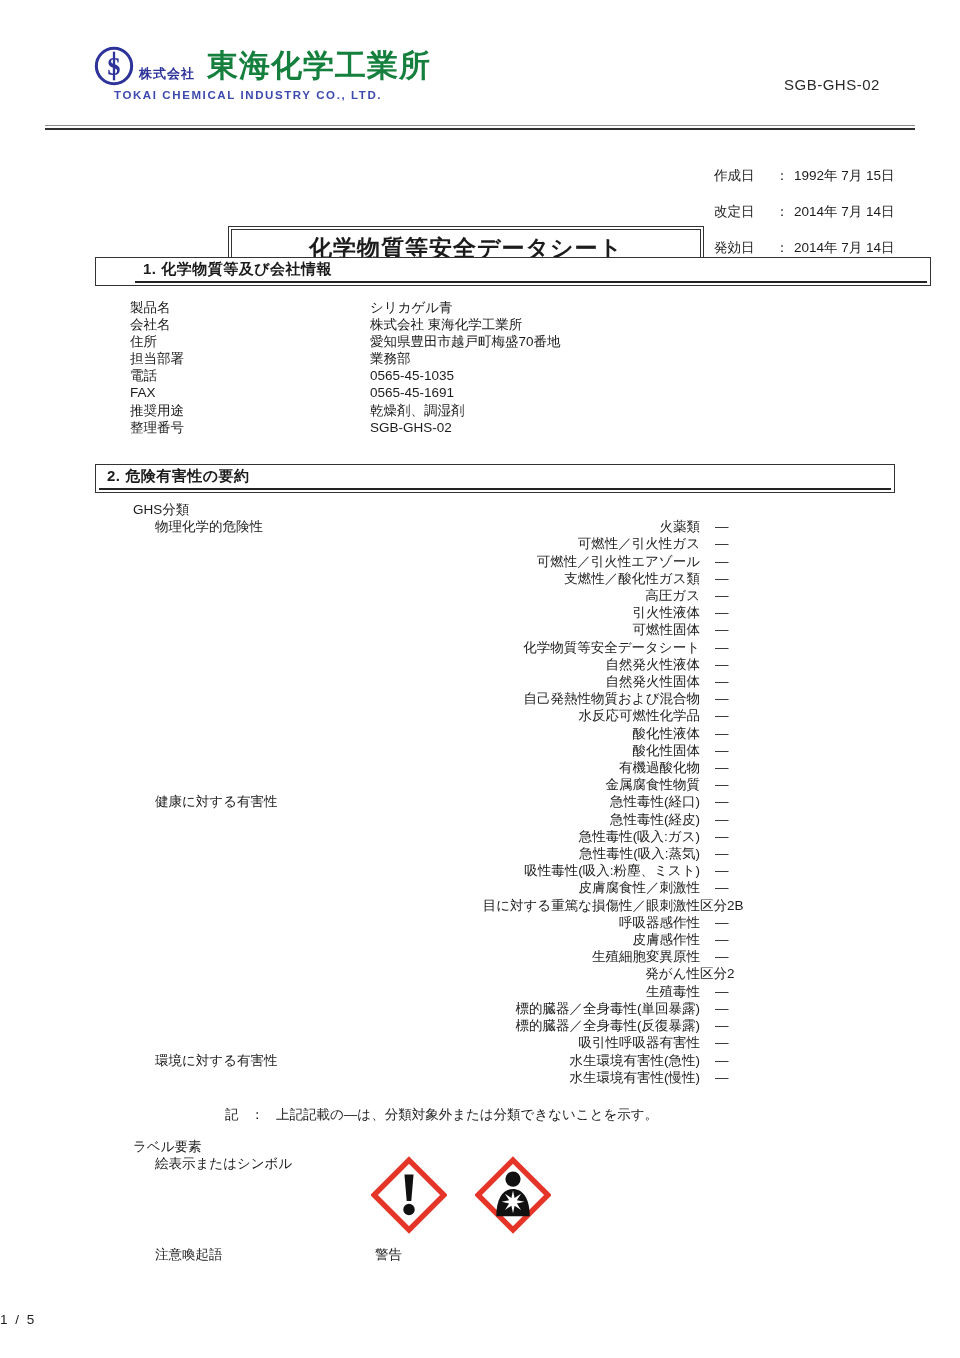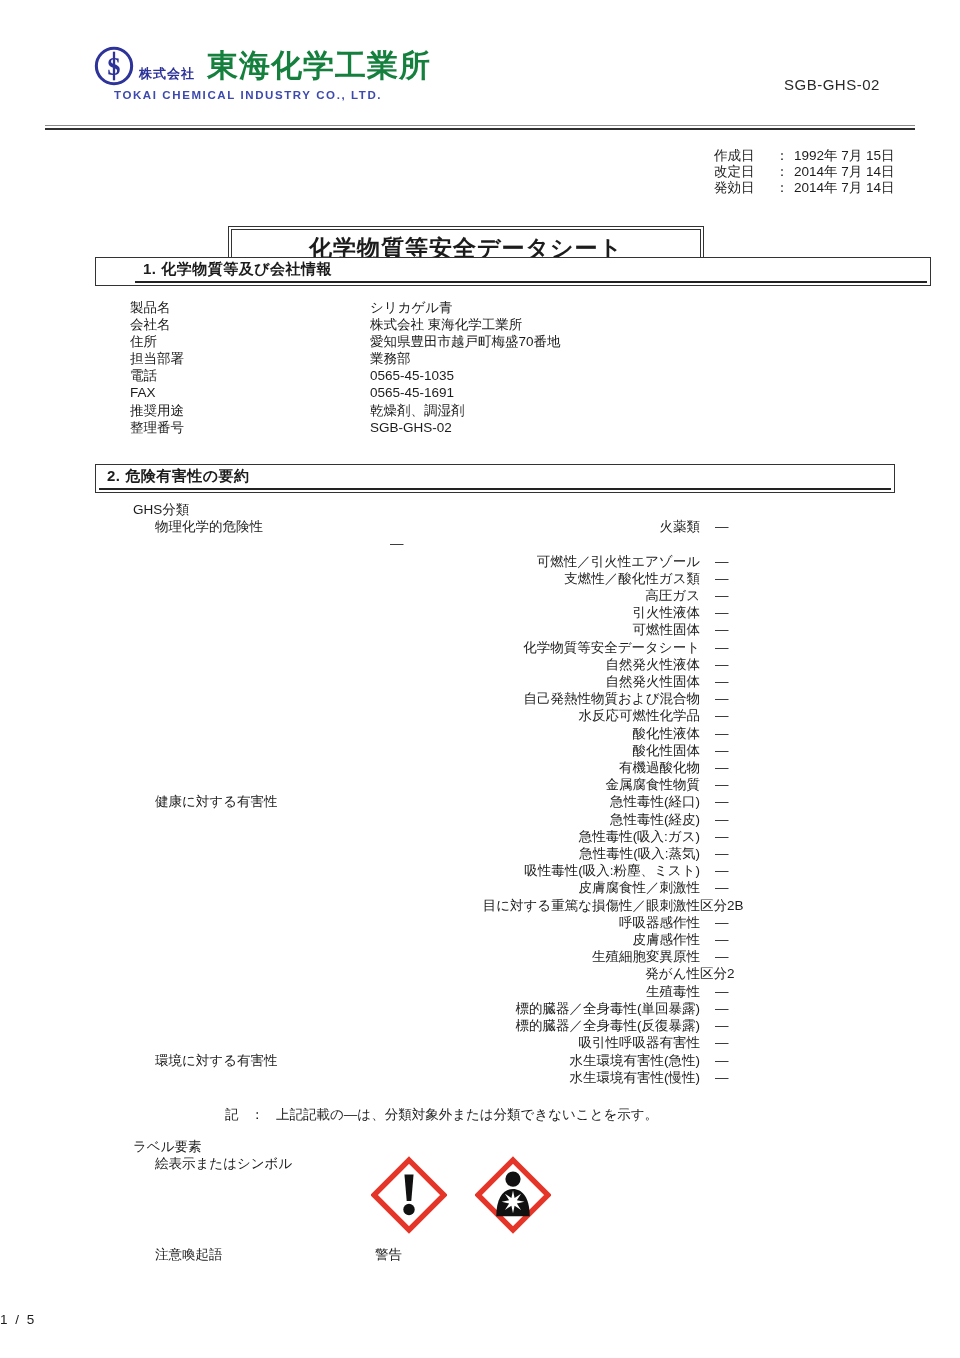--- a/index.html
+++ b/index.html
@@ -16,21 +16,21 @@
   .company-jp-prefix { font-size:13px; font-weight:bold; color:#2d3399; margin:16px 0 0 4px; letter-spacing:1px; }
   .company-jp { font-size:31px; font-weight:bold; color:#15803d; margin-left:12px; line-height:1.15; letter-spacing:1px; }
   .company-en { position:absolute; left:114px; top:89px; font-size:11.5px; font-weight:bold; color:#3c49ad; letter-spacing:1.6px; }
   .doc-number { position:absolute; left:784px; top:76px; font-size:15px; color:#2a2a2a; letter-spacing:0.5px; }
 
   .rule { position:absolute; left:45px; top:125px; width:870px; height:2px;
           border-top:1px solid #8a8a8a; border-bottom:2px solid #303030; }
 
   
   .dates { position:absolute; left:714px; top:148px; font-size:13.5px; line-height:16.2px; }
-  .date-row { display:flex; }
+  .date-row { display:flex;margin-top:20px; }
   .date-label { width:56px; }
   .date-sep { width:24px; text-align:center; }
 
   
   .title-box { position:absolute; left:228px; top:209px; width:470px; border:1px solid #333; padding:2px; background:#fff;margin-top:17px; }
   .title-inner { border:1px solid #333; text-align:center; font-size:23px; font-weight:bold; padding:3px 0 5px; letter-spacing:1px; }
 
   
   .sec-box { position:absolute; left:95px; width:798px; border:1px solid #333; background:#fff; }
   .sec-txt { font-size:15px; font-weight:bold; margin:1px 3px 2px; padding:1px 0 2px 8px; border-bottom:2px solid #222; letter-spacing:0.5px; }
@@ -151,20 +151,21 @@
   <div class="ghs">
     <div class="ghs-title">GHS分類</div>
     <div id="ghs-list">
         <div class="ghs-row">
           <span class="ghs-group">物理化学的危険性</span>
           <span class="ghs-name">火薬類</span>
           <span class="ghs-value dash">—</span>
         </div>
         <div class="ghs-row">
           <span class="ghs-group"></span>
+          <span class="ghs-name">可燃性／引火性ガス</span>
           <span class="ghs-value dash">—</span>
         </div>
         <div class="ghs-row">
           <span class="ghs-group"></span>
           <span class="ghs-name">可燃性／引火性エアゾール</span>
           <span class="ghs-value dash">—</span>
         </div>
         <div class="ghs-row">
           <span class="ghs-group"></span>
           <span class="ghs-name">支燃性／酸化性ガス類</span>

